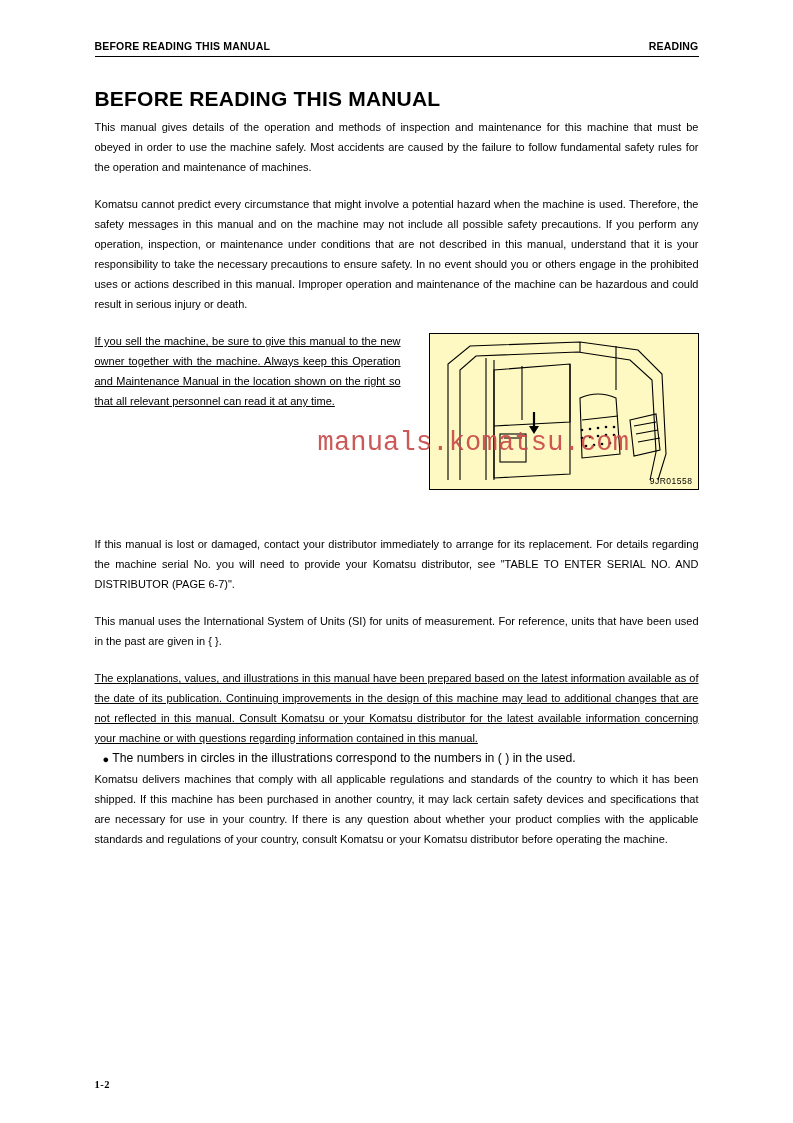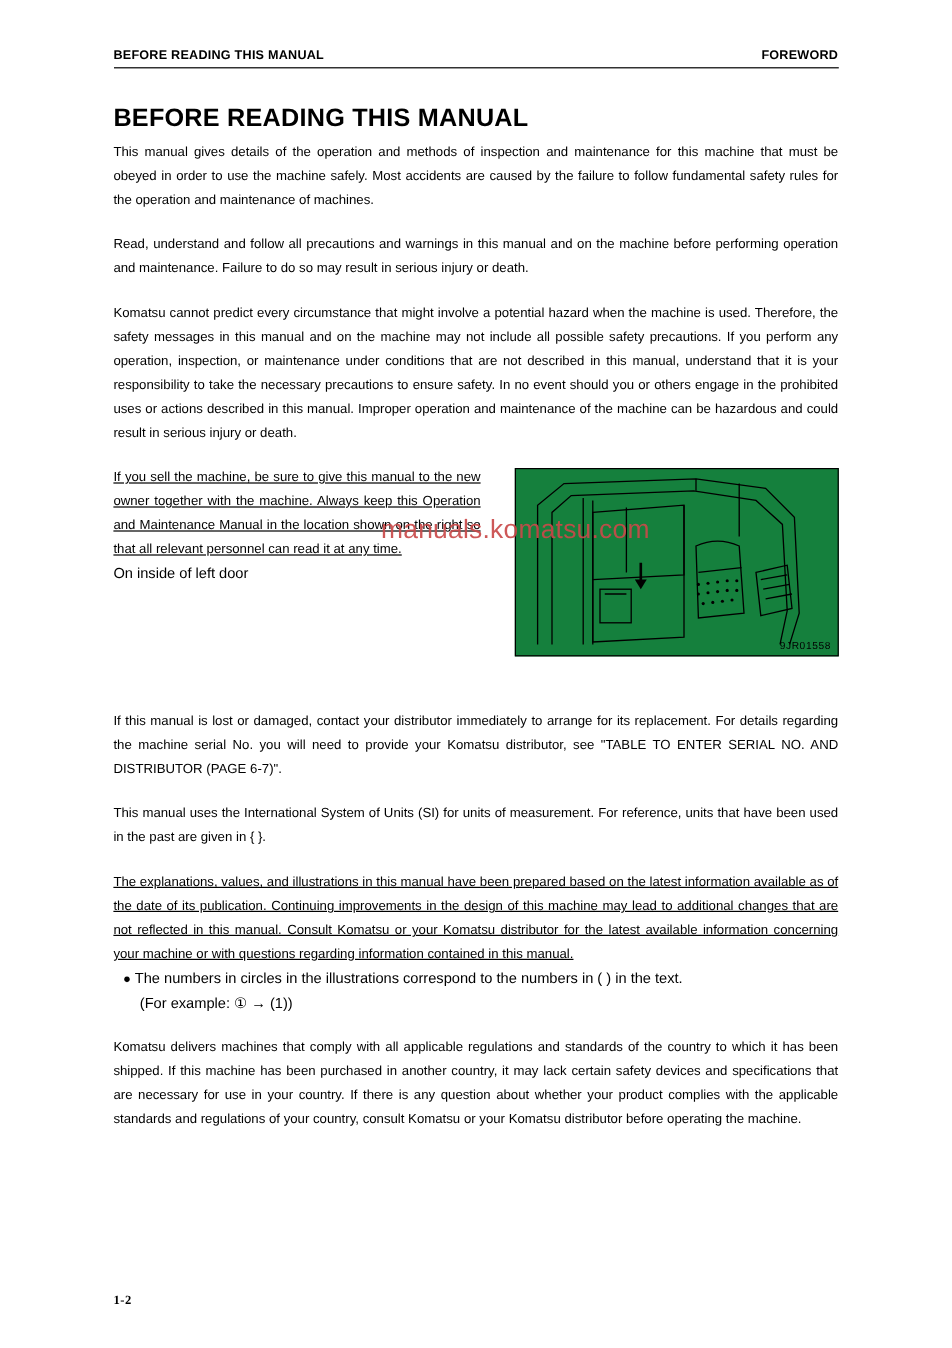--- a/index.html
+++ b/index.html
@@ -63,21 +63,21 @@
     position: relative;
     min-height: 175px;
   }
   .figure {
     float: right;
     width: 268px;
     height: 155px;
     border: 1.2px solid #000;
     margin: 2px 0 6px 28px;
     position: relative;
-    background: #15803d;
+    background: #fef9c3;
     overflow: hidden;
   }
   .figure svg { display: block; }
   .fig-code {
     position: absolute;
     right: 5px;
     bottom: 3px;
     font-size: 8.5px;
     font-family: "Liberation Sans", sans-serif;
     letter-spacing: 0.5px;
@@ -100,23 +100,23 @@
   }
   .example-line {
     font-size: 12.2px;
     line-height: 20px;
     margin: 0 0 17px 22px;
   }
   .watermark {
     position: absolute;
     left: 278px;
     top: 428px;
-    font-size: 22px;
+    font-size: 27px;
     color: #c94a4a;
-    font-family: Liberation Sans, sans-serif;
+    font-family: Liberation Mono, monospace;
     letter-spacing: 0.2px;
     opacity: 0.92;
     pointer-events: none;
     white-space: nowrap;
   }
   .page-number {
     position: absolute;
     left: 55px;
     bottom: 33px;
     font-size: 10.5px;
@@ -132,28 +132,27 @@
 </style>
 </head>
 <body>
 
 <div class="page">
 
   <div class="content">
 
     <div class="running-header">
       <span class="left">BEFORE READING THIS MANUAL</span>
-      <span class="right">FOREWORD</span>
+      <span class="right">READING</span>
     </div>
 
     <h1 class="page-title">BEFORE READING THIS MANUAL</h1>
 
     <p class="para">This manual gives details of the operation and methods of inspection and maintenance for this machine that must be obeyed in order to use the machine safely. Most accidents are caused by the failure to follow fundamental safety rules for the operation and maintenance of machines.</p>
 
-    <p class="para">Read, understand and follow all precautions and warnings in this manual and on the machine before performing operation and maintenance. Failure to do so may result in serious injury or death.</p>
 
     <p class="para">Komatsu cannot predict every circumstance that might involve a potential hazard when the machine is used. Therefore, the safety messages in this manual and on the machine may not include all possible safety precautions. If you perform any operation, inspection, or maintenance under conditions that are not described in this manual, understand that it is your responsibility to take the necessary precautions to ensure safety. In no event should you or others engage in the prohibited uses or actions described in this manual. Improper operation and maintenance of the machine can be hazardous and could result in serious injury or death.</p>
 
     <div class="wrap-block clearfix">
 
       <div class="figure">
         <svg width="266" height="153" viewBox="0 0 266 153">
           <g fill="none" stroke="#000" stroke-width="1.1">
 
             <path d="M18 146 L18 30 L40 12 L150 8 L208 16 L232 40 L236 120 L228 146"></path>
@@ -201,32 +200,30 @@
             <path d="M150 8 L150 18"></path>
             <path d="M186 12 L186 24"></path>
             <path d="M186 24 L186 56"></path>
           </g>
         </svg>
         <span class="fig-code">9JR01558</span>
       </div>
 
       <p class="para tight">If you sell the machine, be sure to give this manual to the new owner together with the machine. Always keep this Operation and Maintenance Manual in the location shown on the right so that all relevant personnel can read it at any time.</p>
 
-      <p class="storage-lines">On inside of left door</p>
     </div>
 
     <p class="para" style="margin-top:28px;">If this manual is lost or damaged, contact your distributor immediately to arrange for its replacement. For details regarding the machine serial No. you will need to provide your Komatsu distributor, see "TABLE TO ENTER SERIAL NO. AND DISTRIBUTOR (PAGE 6-7)".</p>
 
     <p class="para">This manual uses the International System of Units (SI) for units of measurement. For reference, units that have been used in the past are given in { }.</p>
 
     <p class="para tight">The explanations, values, and illustrations in this manual have been prepared based on the latest information available as of the date of its publication. Continuing improvements in the design of this machine may lead to additional changes that are not reflected in this manual. Consult Komatsu or your Komatsu distributor for the latest available information concerning your machine or with questions regarding information contained in this manual.</p>
 
-    <p class="bullet-line"><span class="dot">●</span> <span>The numbers in circles in the illustrations correspond to the numbers in ( ) in the text.</span></p>
-
-    <p class="example-line">(For example: ① → (1))</p>
+    <p class="bullet-line"><span class="dot">●</span> <span>The numbers in circles in the illustrations correspond to the numbers in ( ) in the used.</span></p>
+
 
     <p class="para">Komatsu delivers machines that comply with all applicable regulations and standards of the country to which it has been shipped. If this machine has been purchased in another country, it may lack certain safety devices and specifications that are necessary for use in your country. If there is any question about whether your product complies with the applicable standards and regulations of your country, consult Komatsu or your Komatsu distributor before operating the machine.</p>
 
   </div>
 
   <div class="watermark">manuals.komatsu.com</div>
 
   <div class="page-number">1-2</div>
 
 </div>

